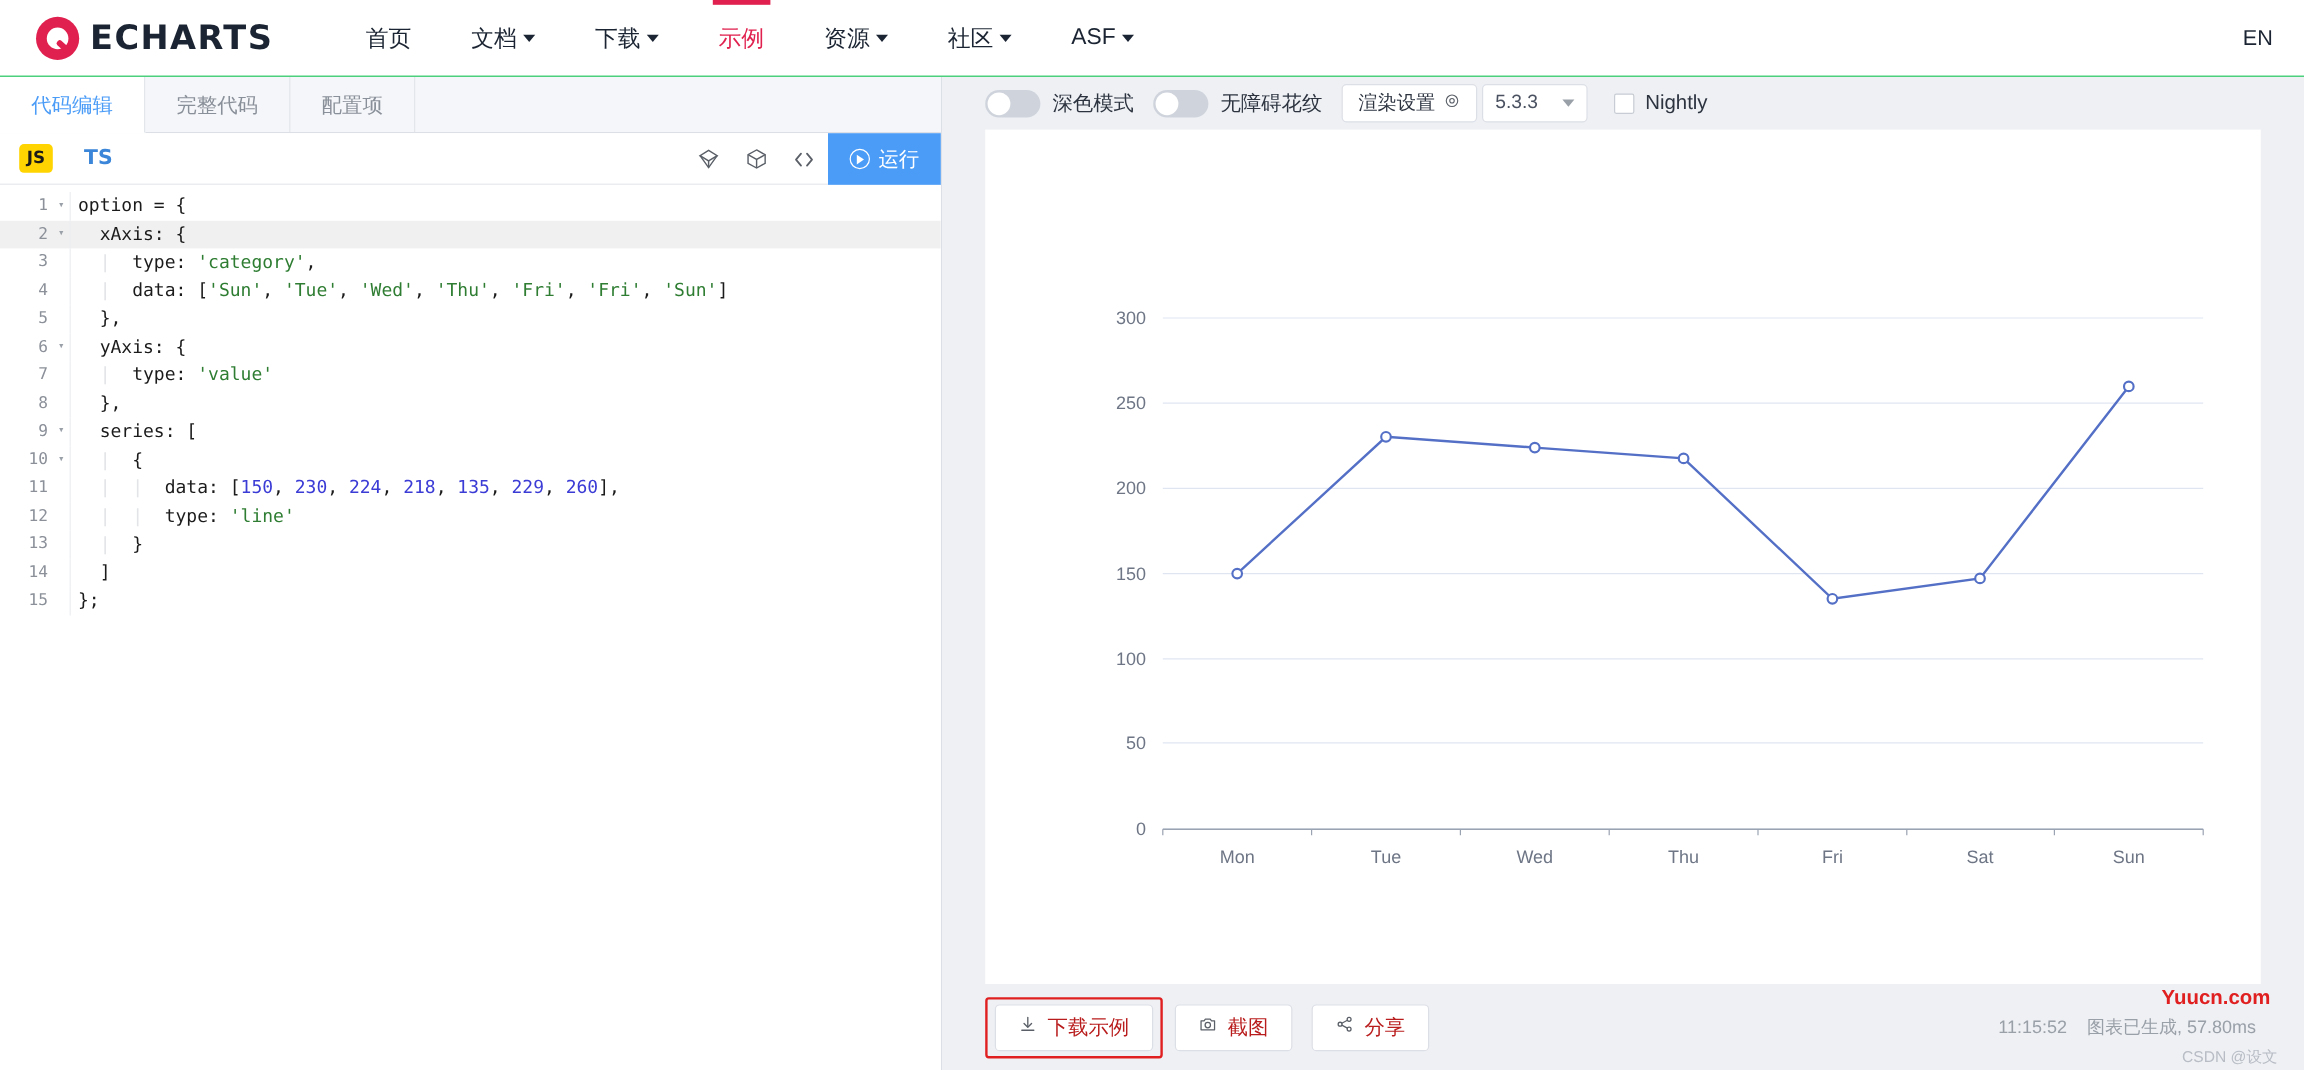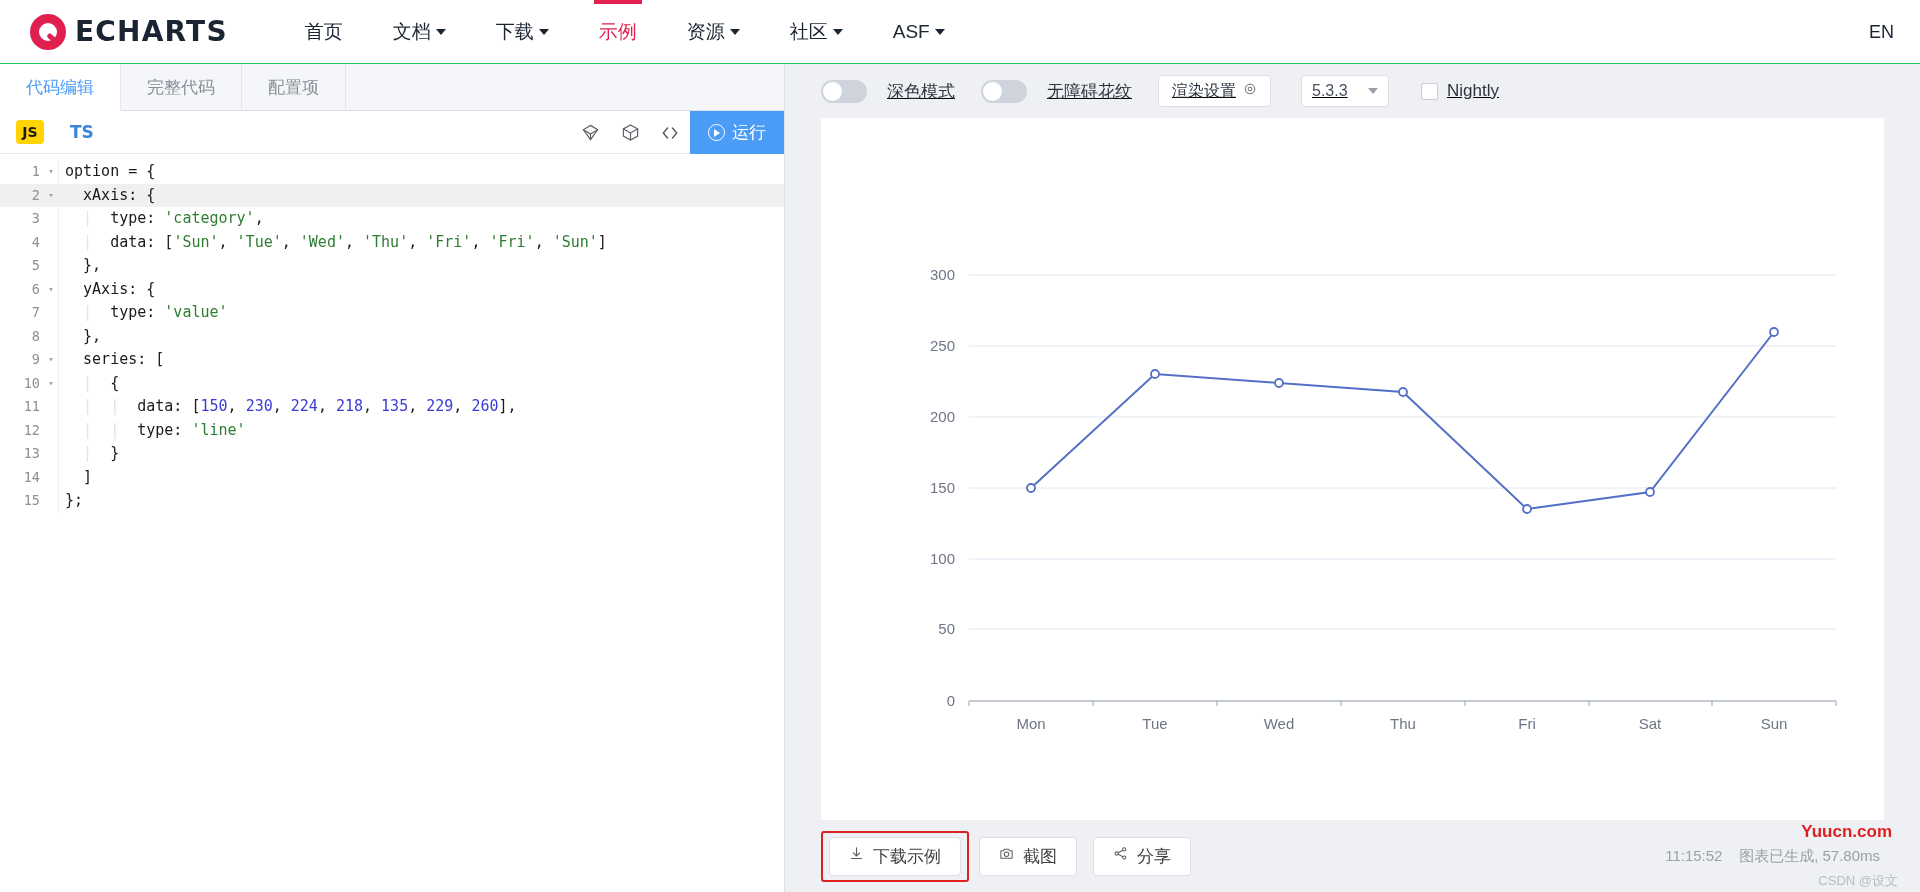--- a/index.html
+++ b/index.html
@@ -163,45 +163,44 @@
     width: 7px; flex-shrink: 0;
     border-left: 1px solid #eceef0; height: 23.5px;
   }
   .code-txt { white-space: pre; color: #1b1b1b; }
   .k-str { color: #2e7d32; }
   .k-num { color: #3b3bd6; }
   .indent-guide { color: #e2e4e7; }
 
   
   #chart-toolbar {
-    height: 54px; display: flex; align-items: center;
-    padding-left: 36px; gap: 10px;
+    height: 44px; display: flex; align-items: center;
+    padding-left: 36px; gap: 0;
     background: #eef0f4;
-    text-decoration: underline;
   }
   .toggle {
     width: 46px; height: 23px; border-radius: 12px;
     background: #cfd4dc; position: relative; cursor: pointer;
     flex-shrink: 0;
   }
   .toggle .knob {
     position: absolute; left: 2px; top: 2px;
     width: 19px; height: 19px; border-radius: 50%;
     background: #fff;
   }
   .tg-label { font-size: 17px; color: #2d3440; margin: 0 16px 0 10px; }
   .pill-btn {
     background: #fff; border: 1px solid #dcdfe6; border-radius: 4px;
     height: 32px; padding: 0 13px;
     display: flex; align-items: center; gap: 7px;
     font-size: 16px; color: #2d3440; cursor: pointer;
   }
   #version-select {
     background: #fff; border: 1px solid #dcdfe6; border-radius: 4px;
-    height: 32px; width: 88px; margin-left: 20px;
+    height: 32px; width: 88px; margin-left: 4px;
     display: flex; align-items: center; justify-content: space-between;
     padding: 0 10px; font-size: 16px; color: #4a5160; cursor: pointer;
   }
   #version-select .chev {
     width: 0; height: 0;
     border-left: 5px solid transparent;
     border-right: 5px solid transparent;
     border-top: 6px solid #9aa0a8;
   }
   #nightly-wrap {
@@ -224,21 +223,21 @@
   
   #bottom-bar {
     height: 72px; display: flex; align-items: center;
     padding-left: 36px; position: relative;
     background: #eef0f4;
   }
   .bot-btn {
     background: #fff; border: 1px solid #dcdfe6; border-radius: 4px;
     height: 39px; padding: 0 19px; margin-right: 16px;
     display: flex; align-items: center; gap: 9px;
-    font-size: 17px; color: #404040; cursor: pointer;
+    font-size: 17px; color: #b91c1c; cursor: pointer;
   }
   #dl-wrap {
     border: 2px solid #e02020; border-radius: 3px;
     padding: 4px 6px; margin-right: 10px; display: inline-flex;
   }
   #dl-wrap .bot-btn { margin-right: 0; }
   #status-line {
     position: absolute; right: 40px; top: 50%; transform: translateY(-50%);
     font-size: 15px; color: #9aa0a8; white-space: nowrap;
   }

